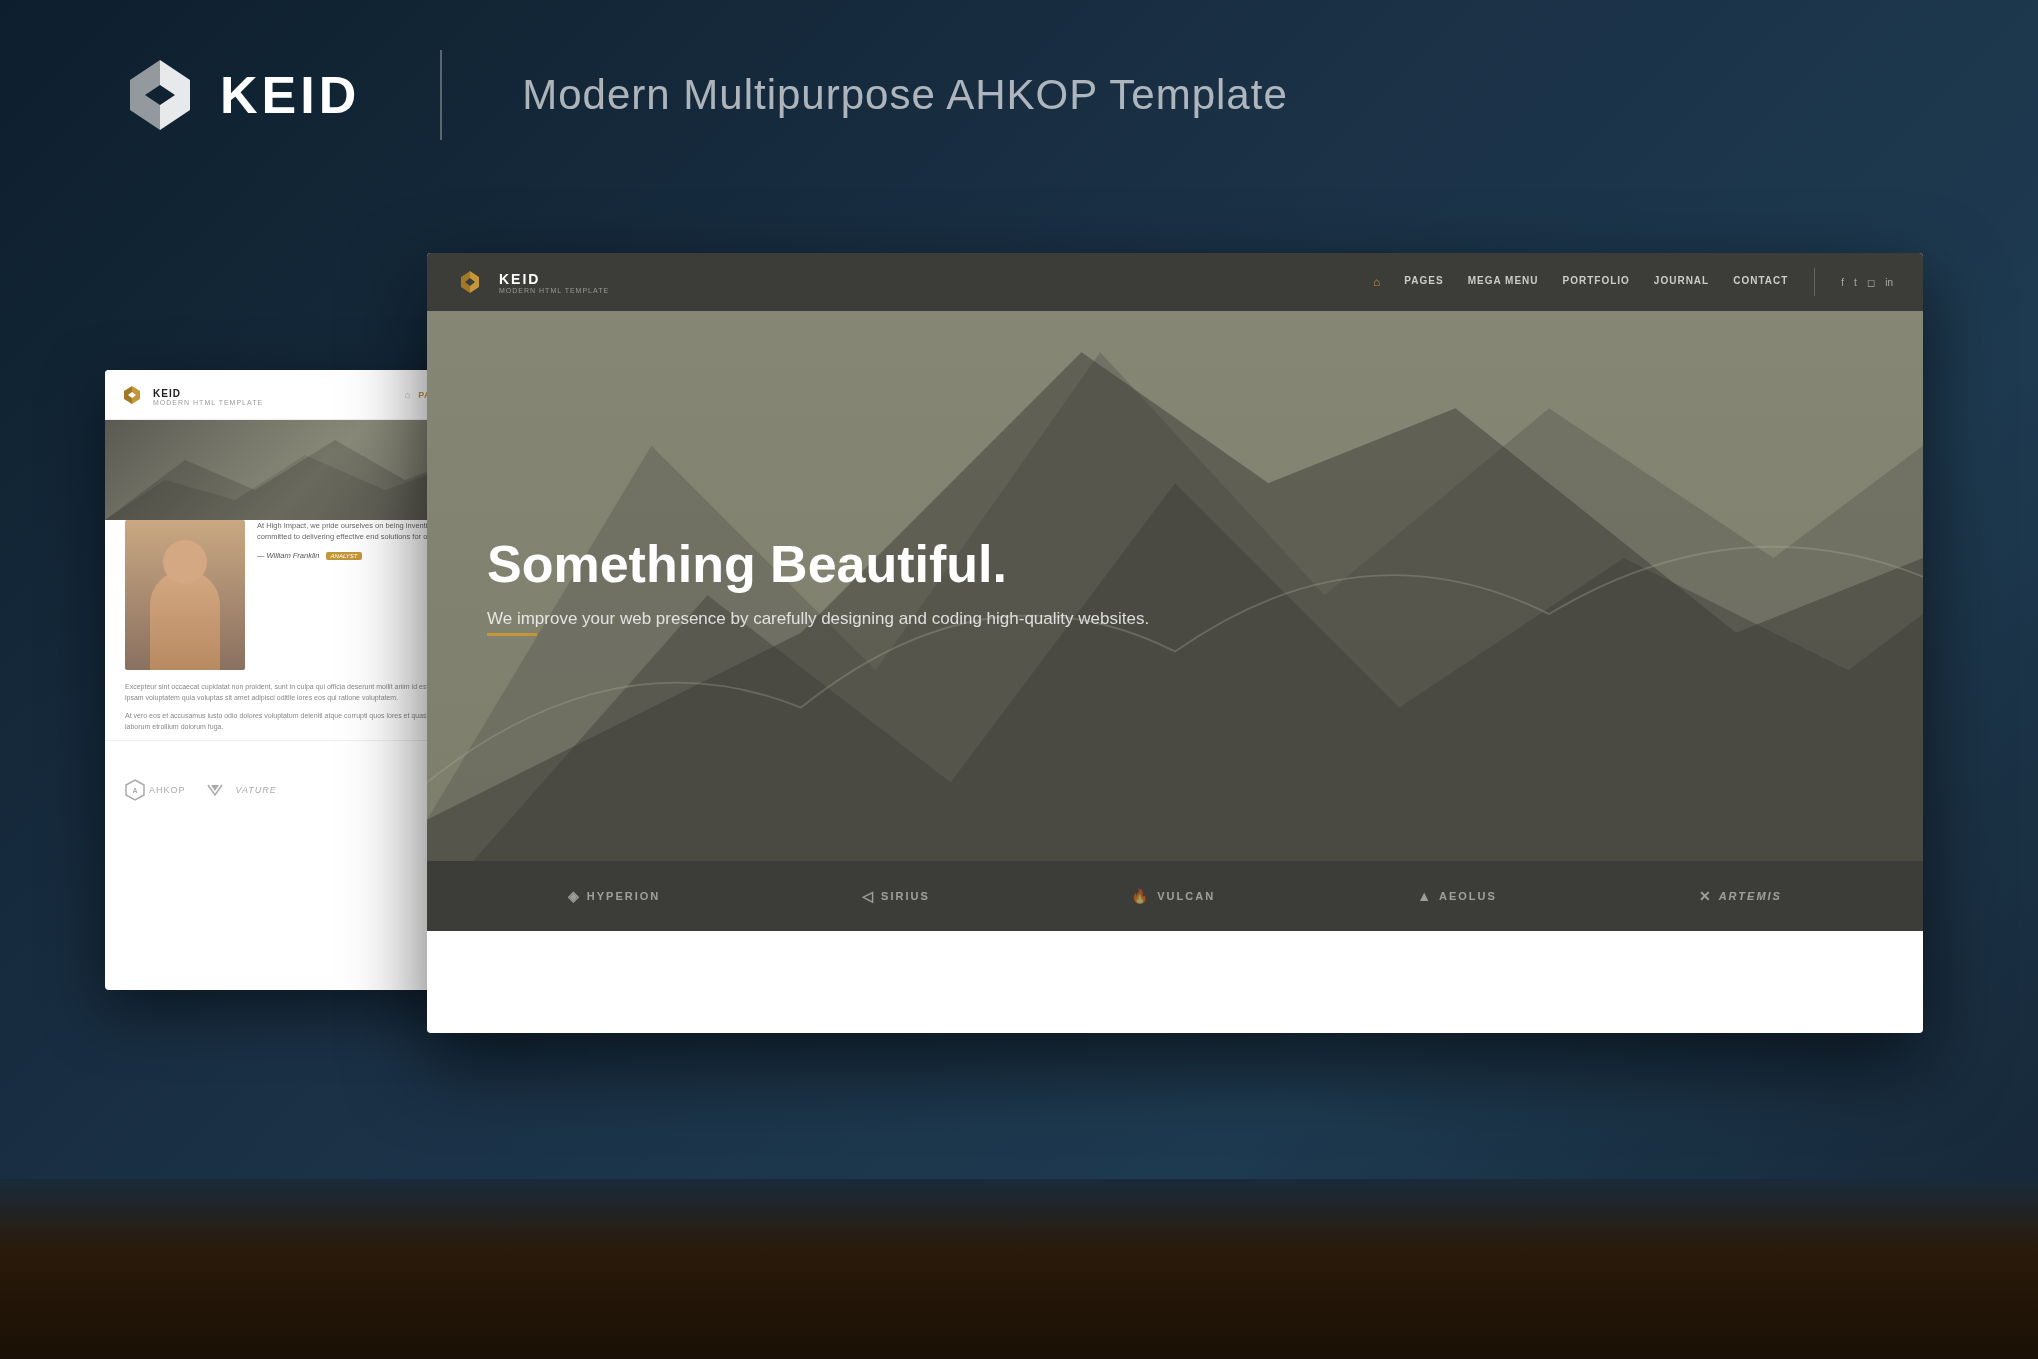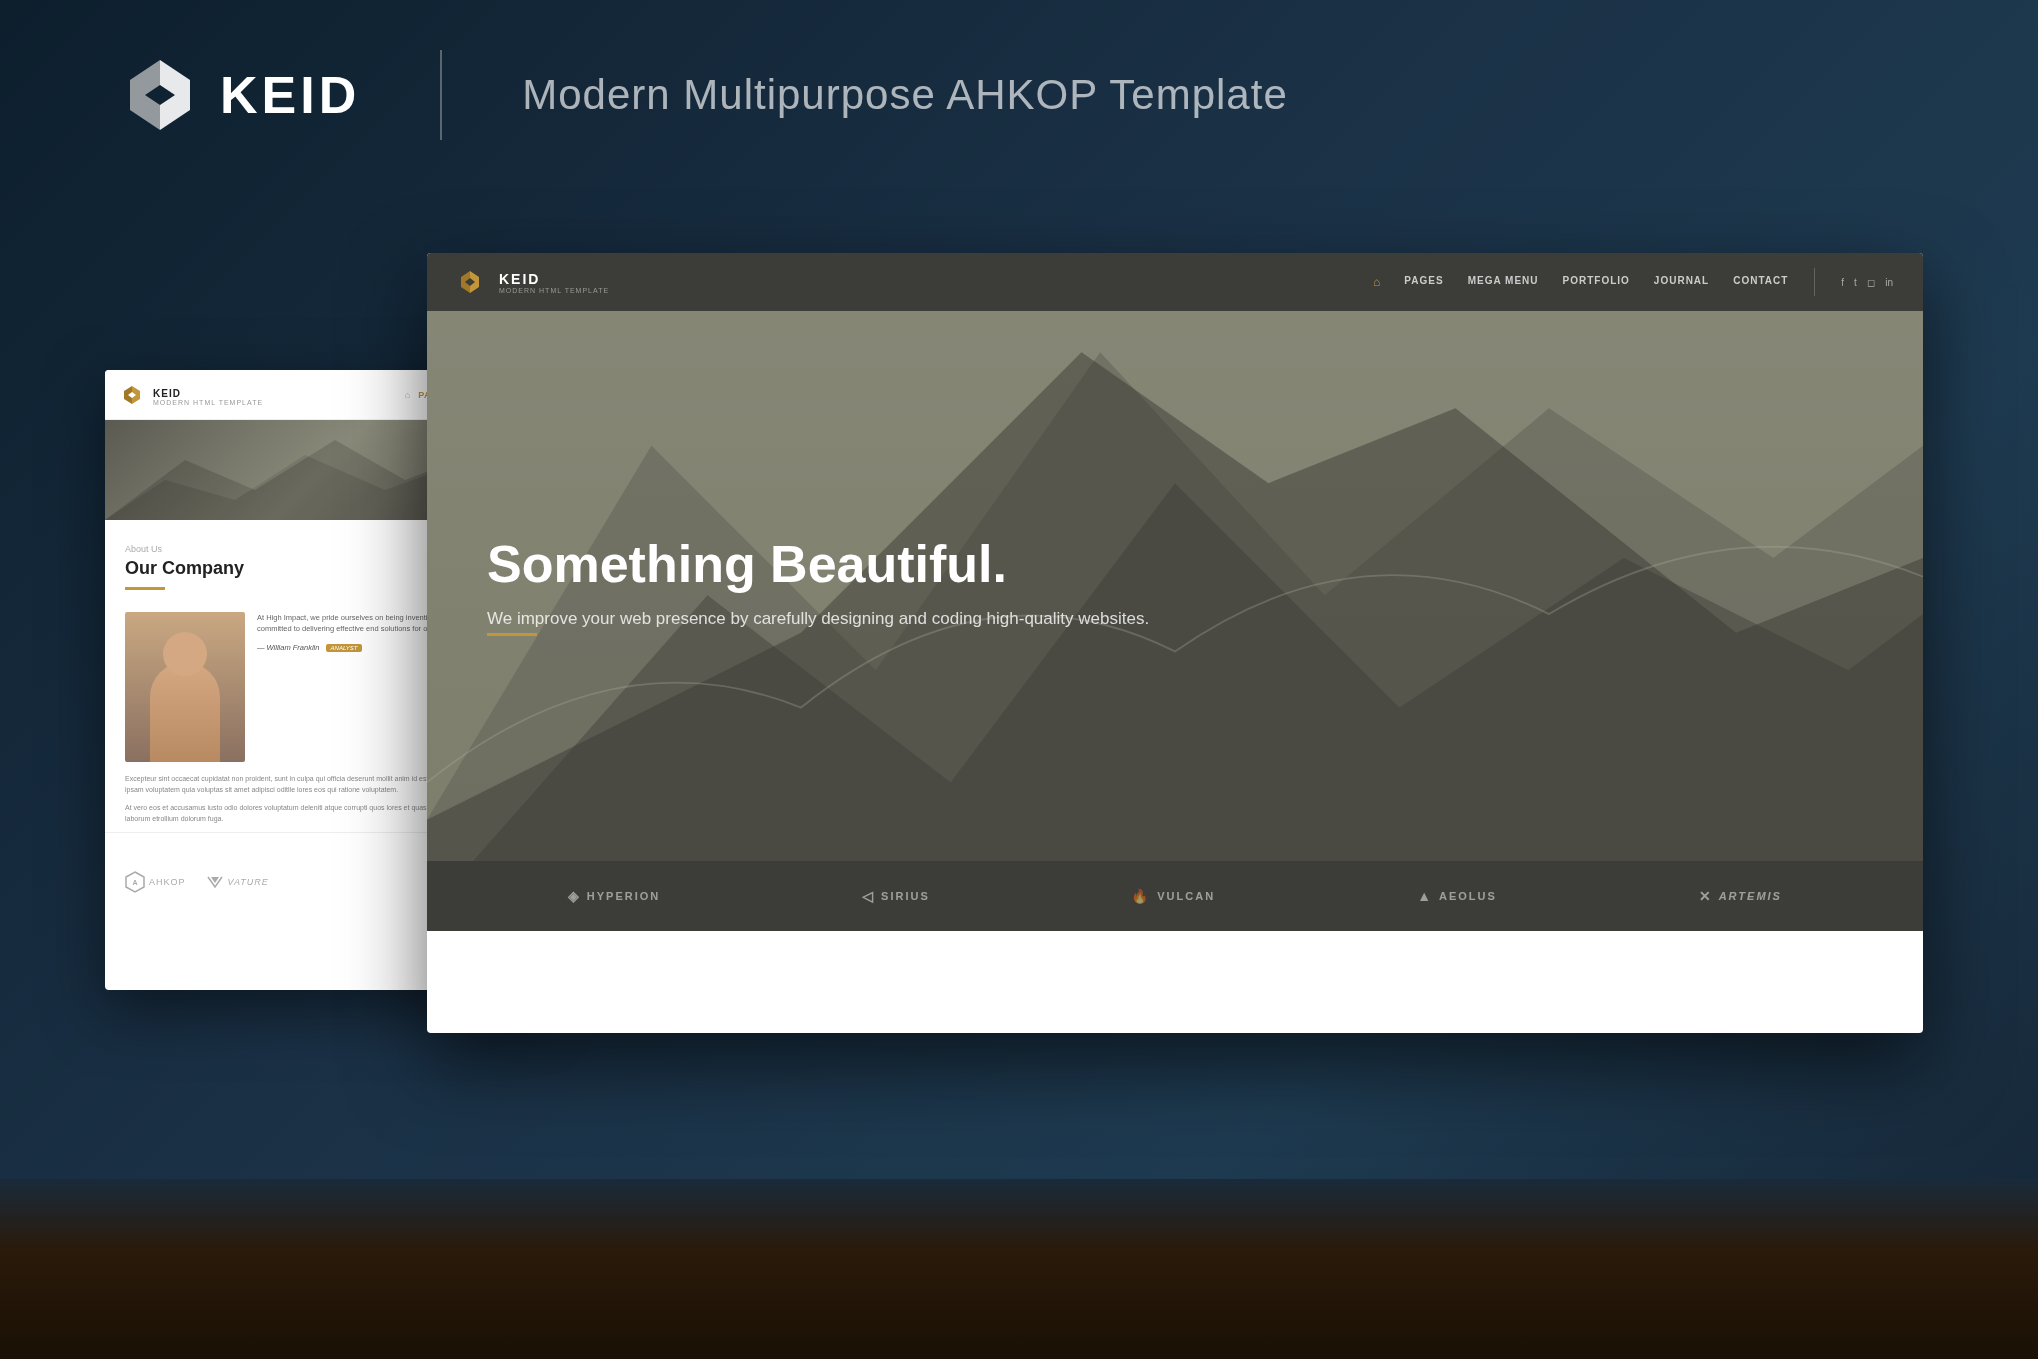--- a/index.html
+++ b/index.html
@@ -442,25 +442,20 @@
 
   <div class="bl-hero">
     <div class="bl-hero-bg"></div>
 
     <svg style="position:absolute;bottom:0;left:0;right:0;width:100%;height:100%;" viewBox="0 0 430 100" preserveAspectRatio="none">
       <polygon points="0,100 80,40 150,70 230,20 300,60 380,30 430,50 430,100" fill="rgba(0,0,0,0.15)"></polygon>
       <polygon points="0,100 60,60 130,80 200,35 280,70 350,45 430,65 430,100" fill="rgba(0,0,0,0.1)"></polygon>
     </svg>
   </div>
 
-  <div class="bl-about">
-    <span class="bl-about-label">About Us</span>
-    <div class="bl-about-title">Our Company</div>
-    <div class="bl-gold-line"></div>
-  </div>
 
   <div class="bl-person">
     <div class="bl-avatar"></div>
     <div>
       <p class="bl-quote">At High Impact, we pride ourselves on being inventive, hard-working, and committed to delivering effective end solutions for our clients.</p>
       <p class="bl-quote-name">
         <span>— William Franklin</span>
         <span class="bl-badge">ANALYST</span>
       </p>
     </div>
@@ -474,21 +469,21 @@
   <div class="bl-clients-logos">
 
     <div style="display:flex;align-items:center;gap:4px;">
       <svg width="20" height="22" viewBox="0 0 20 22">
         <polygon points="10,1 19,6 19,16 10,21 1,16 1,6" fill="none" stroke="#aaa" stroke-width="1.5"></polygon>
         <text x="10" y="14" text-anchor="middle" font-size="7" fill="#aaa" font-weight="bold">A</text>
       </svg>
       <span class="bl-client-logo">AHKOP</span>
     </div>
 
-    <div style="display:flex;align-items:center;gap:4px;">
+    <div style="display:flex;align-items:center;gap:12px;">
       <svg width="18" height="14" viewBox="0 0 18 14">
         <path d="M2,2 L9,12 L16,2" fill="none" stroke="#aaa" stroke-width="1.5"></path>
         <path d="M5,2 L9,8 L13,2" fill="#aaa"></path>
       </svg>
       <span class="bl-client-logo" style="font-style:italic;font-weight:400;">vature</span>
     </div>
   </div>
 </div>
 
 <div class="browser-right">

